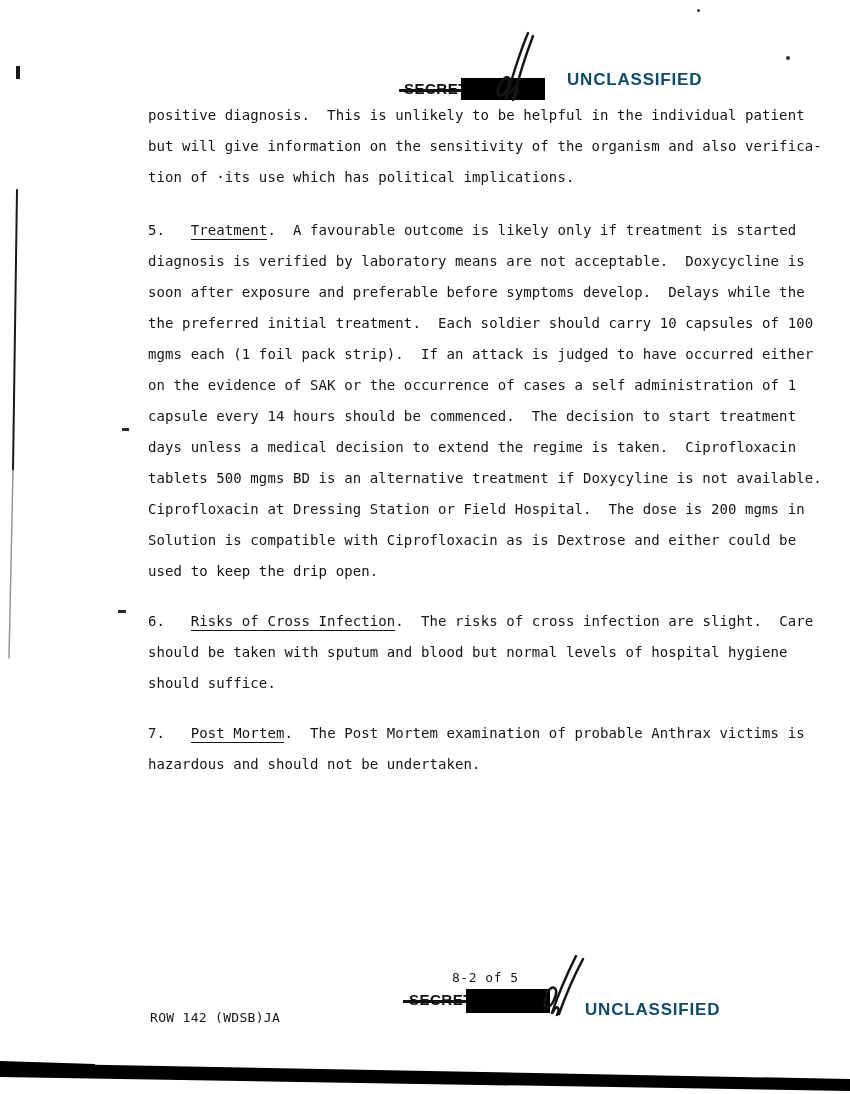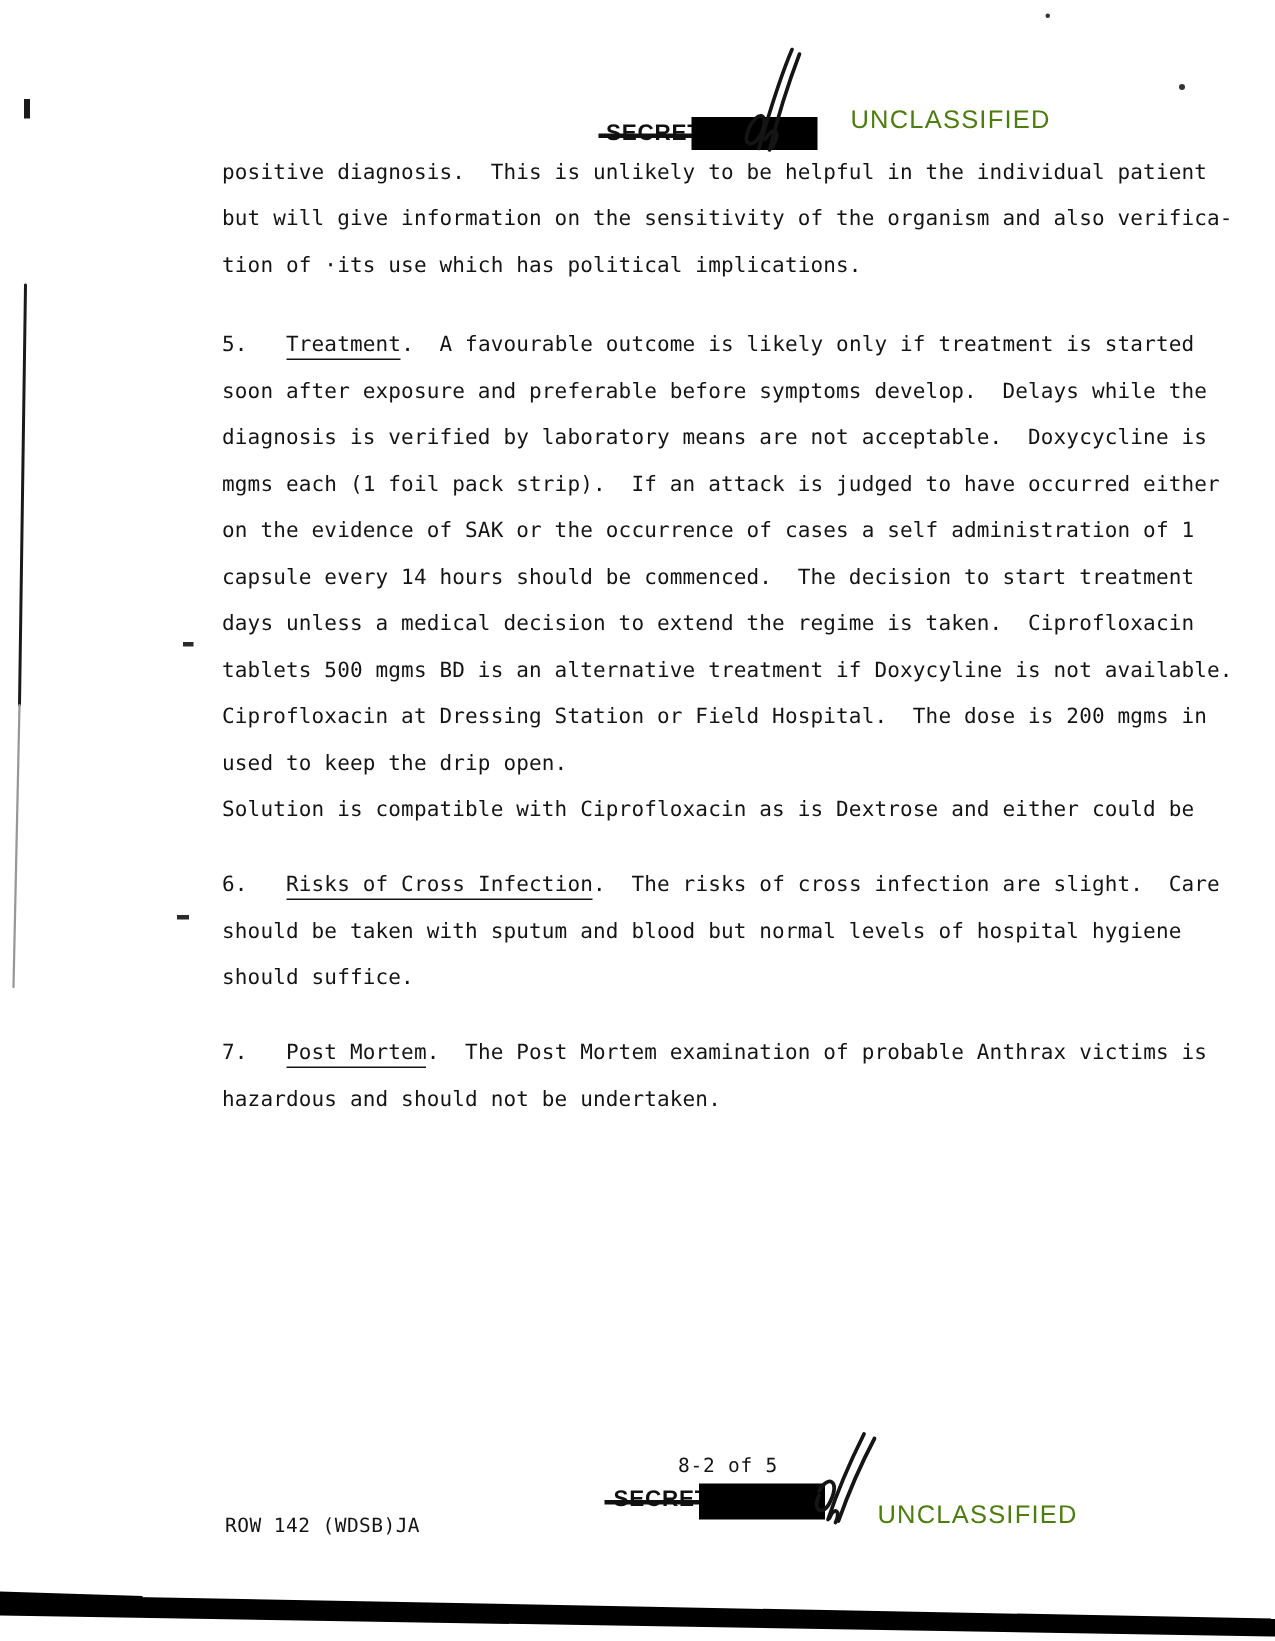--- a/index.html
+++ b/index.html
@@ -33,24 +33,24 @@
     position:absolute;
     font-family:"Liberation Sans", sans-serif;
     font-weight:700;
     font-size:15px;
     letter-spacing:0.5px;
     color:#101010;
   }
   .unclassified-stamp {
     position:absolute;
     font-family:"Liberation Sans", sans-serif;
-    font-weight:400;
+    font-weight:700;
     font-size:17px;
     letter-spacing:0.8px;
-    color:#4d7c0f;
+    color:#0c4a6e;
   }
   .strike-line {
     position:absolute;
     height:3px;
     background:#101010;
   }
   .redaction-bar {
     position:absolute;
     background:#000000;
   }
@@ -102,30 +102,31 @@
 
   <div class="body-text">
     <div class="intro">
         <div class="line">positive diagnosis.  This is unlikely to be helpful in the individual patient</div>
         <div class="line">but will give information on the sensitivity of the organism and also verifica-</div>
         <div class="line">tion of ·its use which has political implications.</div>
       </div>
 
   <div class="para">
         <div class="line"><span>5.   </span><span class="heading-u">Treatment</span><span>.  A favourable outcome is likely only if treatment is started</span></div>
+        <div class="line">diagnosis is verified by laboratory means are not acceptable.  Doxycycline is</div>
         <div class="line">soon after exposure and preferable before symptoms develop.  Delays while the</div>
-        <div class="line">diagnosis is verified by laboratory means are not acceptable.  Doxycycline is</div>
+        <div class="line">the preferred initial treatment.  Each soldier should carry 10 capsules of 100</div>
         <div class="line">mgms each (1 foil pack strip).  If an attack is judged to have occurred either</div>
         <div class="line">on the evidence of SAK or the occurrence of cases a self administration of 1</div>
         <div class="line">capsule every 14 hours should be commenced.  The decision to start treatment</div>
         <div class="line">days unless a medical decision to extend the regime is taken.  Ciprofloxacin</div>
         <div class="line">tablets 500 mgms BD is an alternative treatment if Doxycyline is not available.</div>
         <div class="line">Ciprofloxacin at Dressing Station or Field Hospital.  The dose is 200 mgms in</div>
+        <div class="line">Solution is compatible with Ciprofloxacin as is Dextrose and either could be</div>
         <div class="line">used to keep the drip open.</div>
-        <div class="line">Solution is compatible with Ciprofloxacin as is Dextrose and either could be</div>
       </div>
       <div class="para">
         <div class="line"><span>6.   </span><span class="heading-u">Risks of Cross Infection</span><span>.  The risks of cross infection are slight.  Care</span></div>
         <div class="line">should be taken with sputum and blood but normal levels of hospital hygiene</div>
         <div class="line">should suffice.</div>
       </div>
       <div class="para">
         <div class="line"><span>7.   </span><span class="heading-u">Post Mortem</span><span>.  The Post Mortem examination of probable Anthrax victims is</span></div>
         <div class="line">hazardous and should not be undertaken.</div>
       </div>

